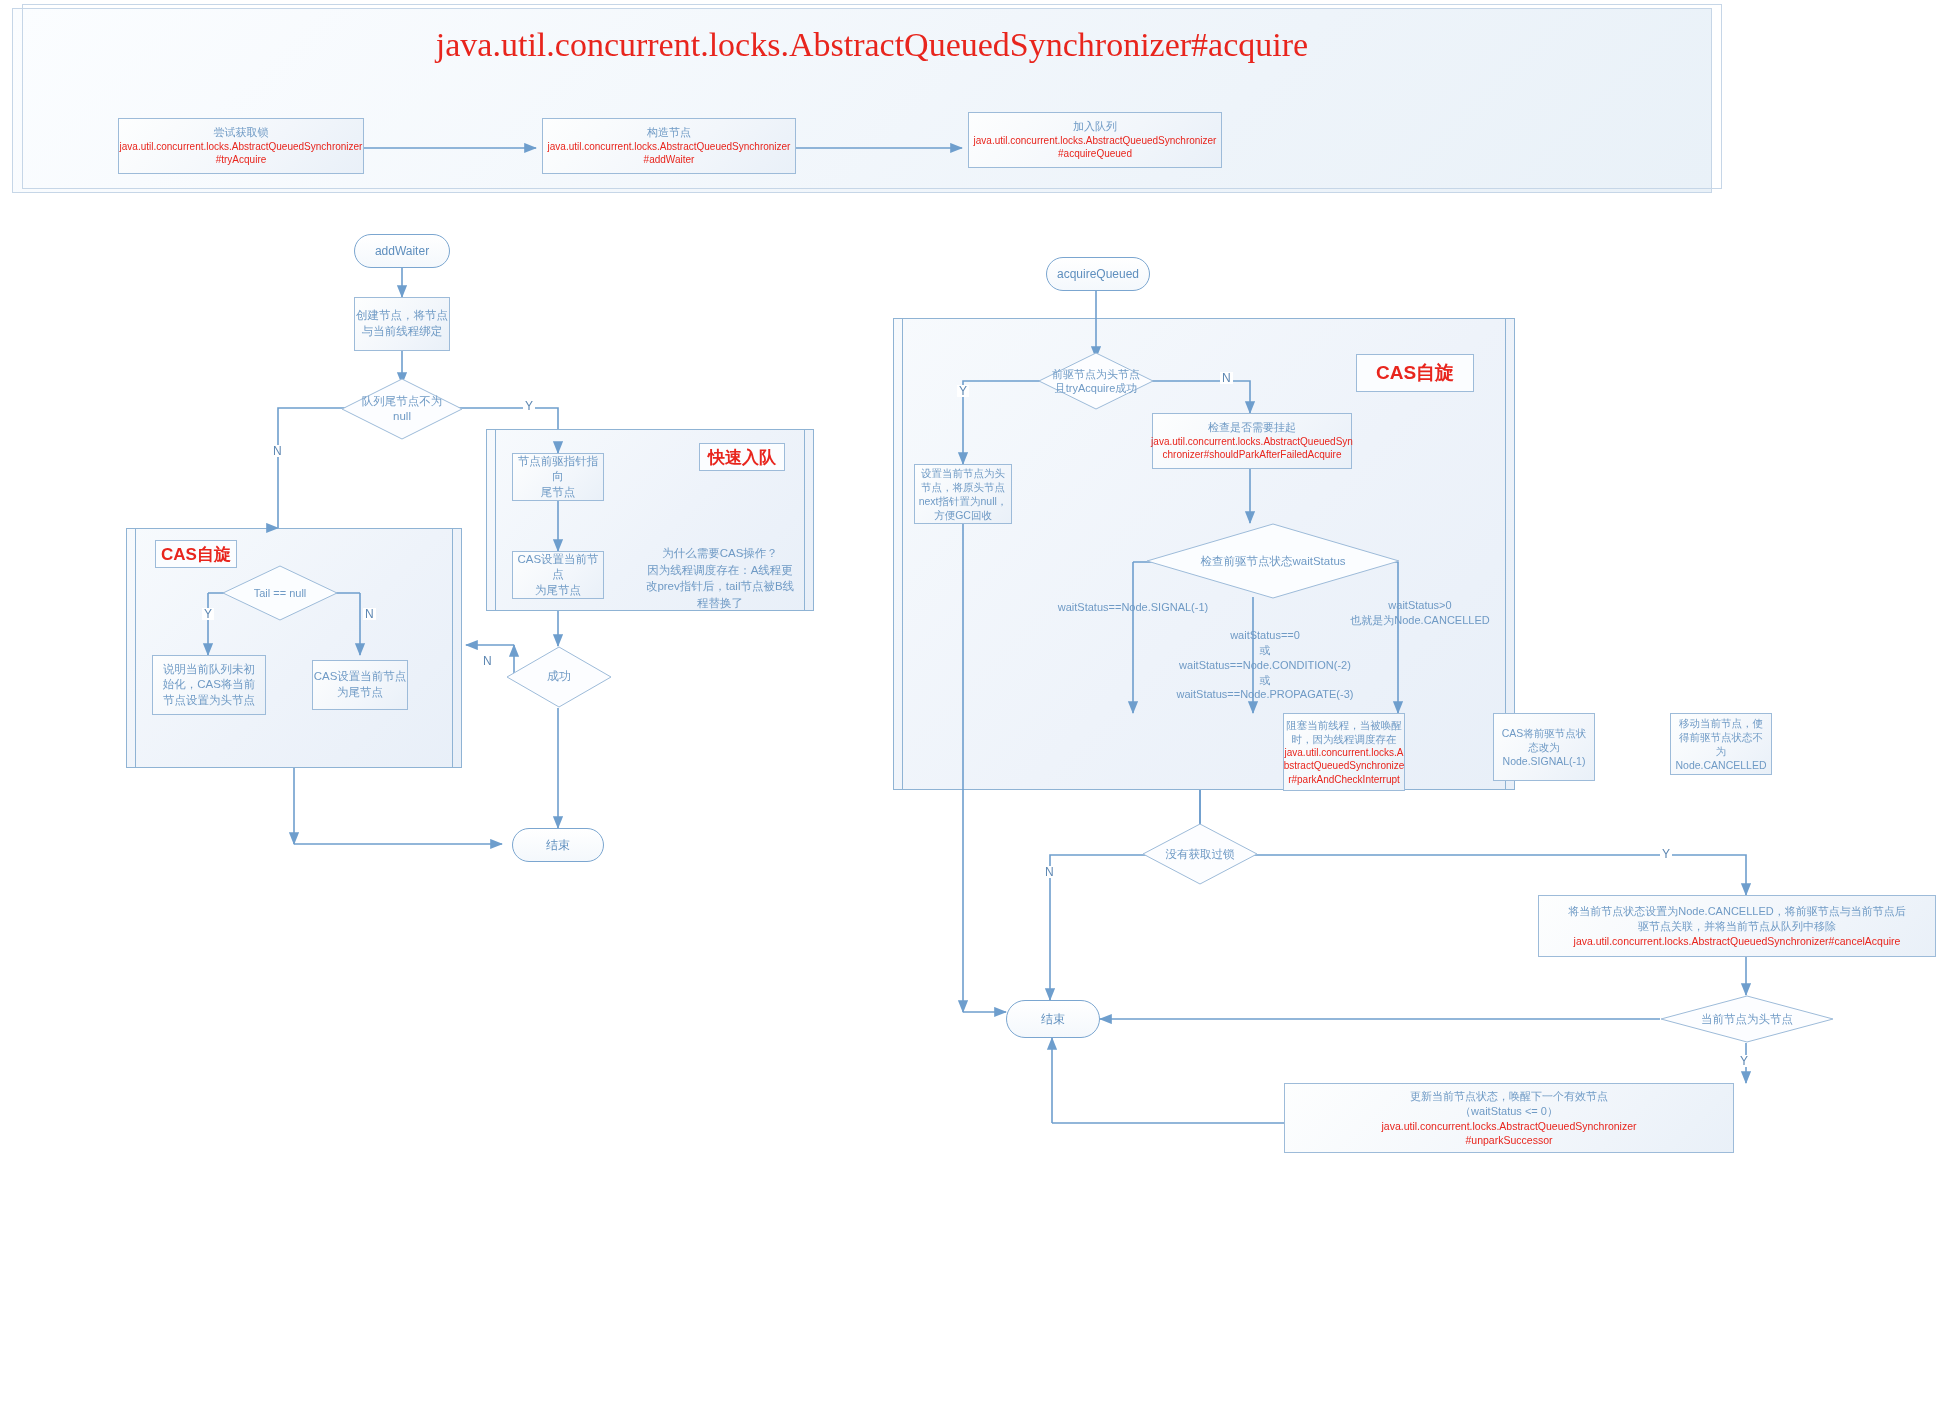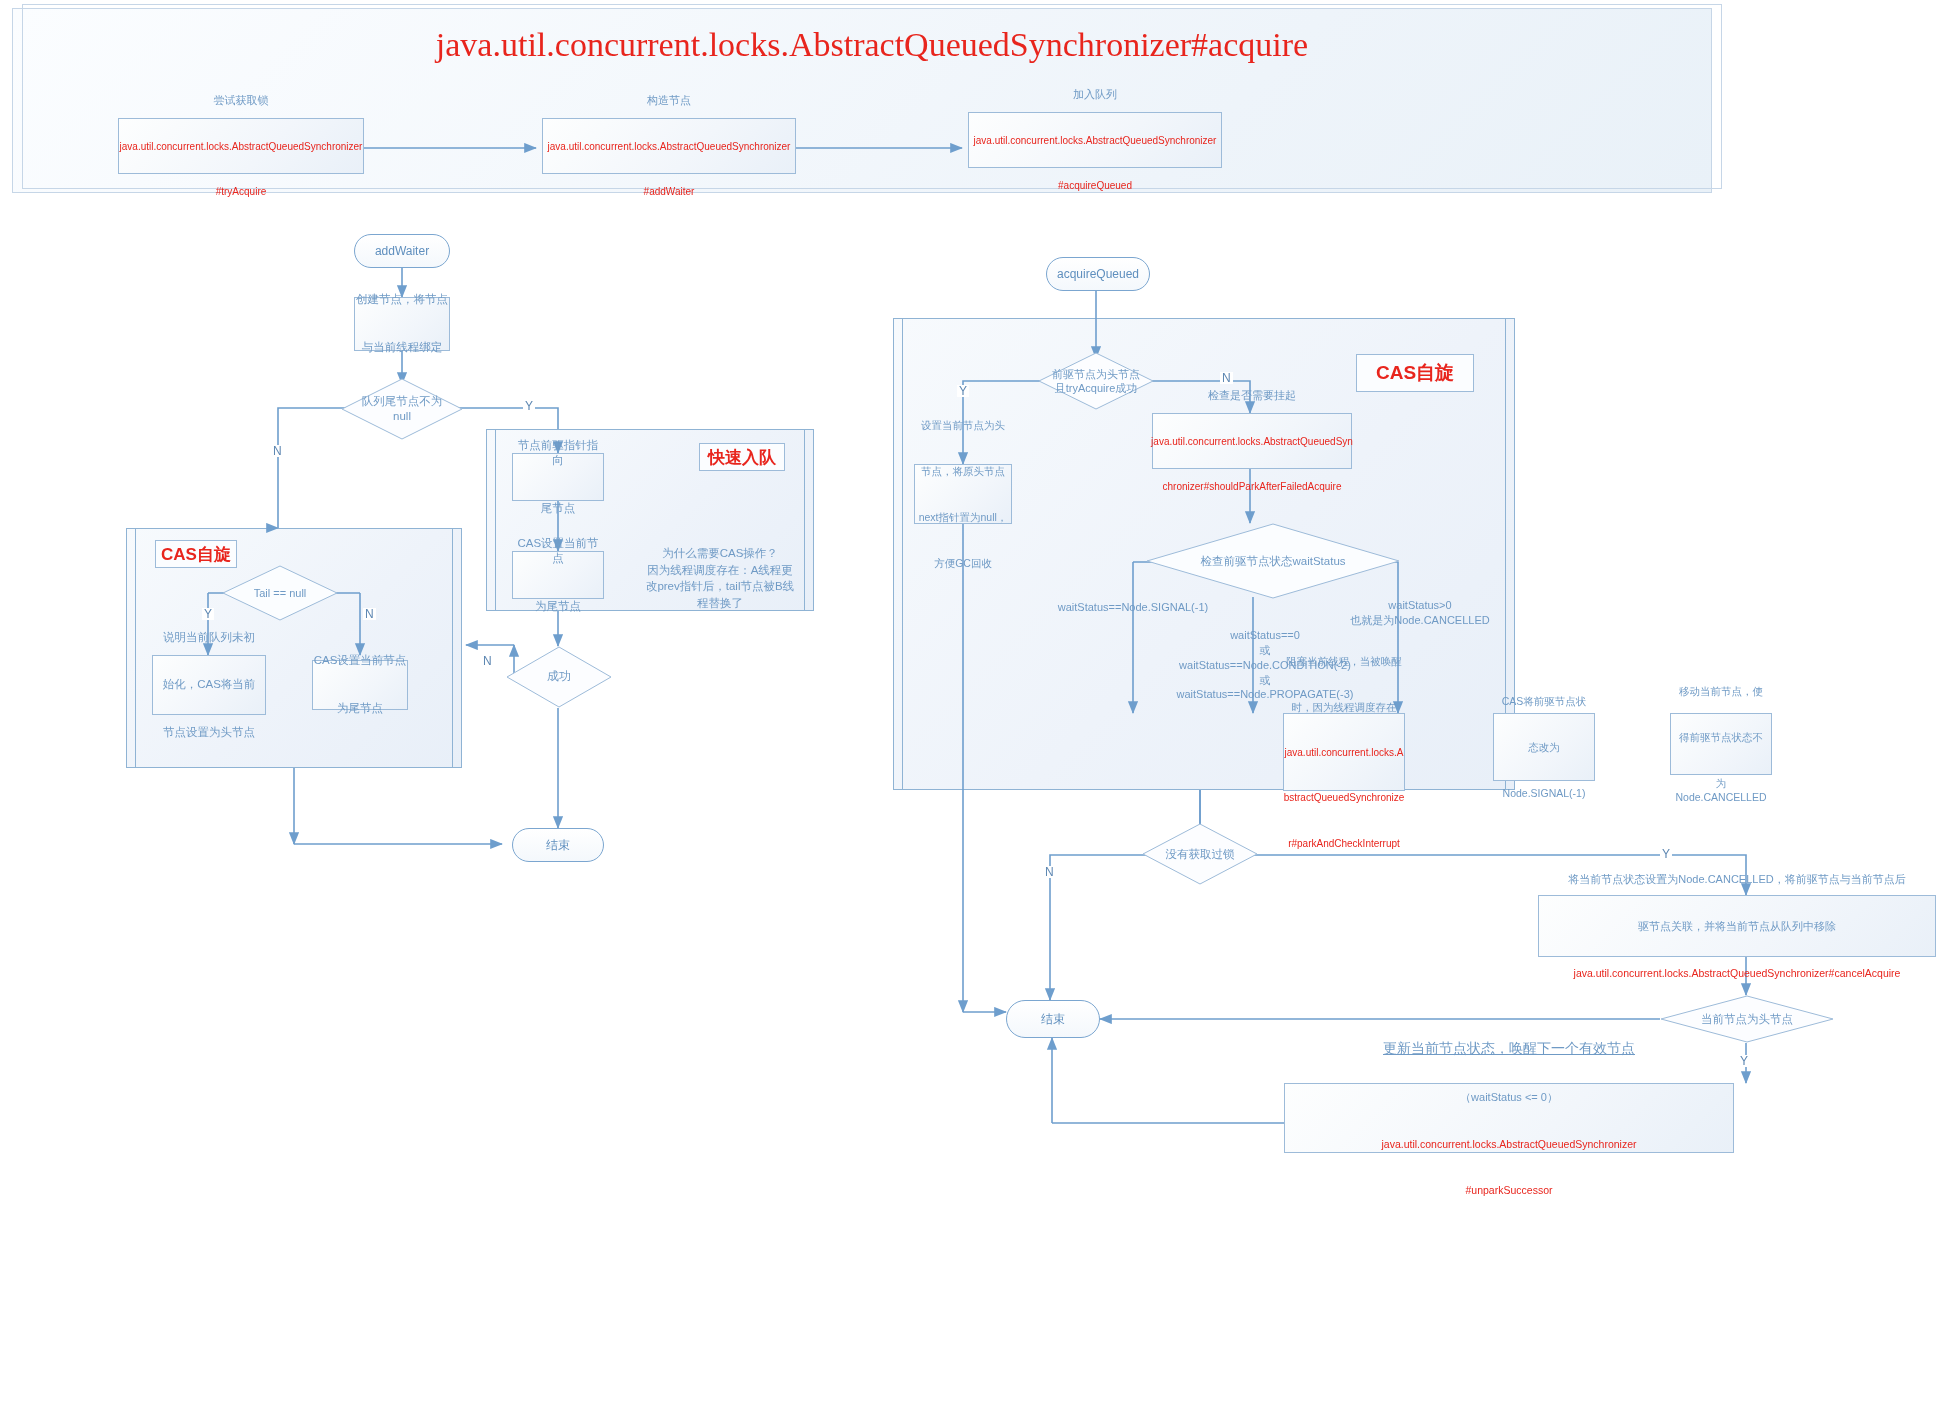--- a/index.html
+++ b/index.html
@@ -9,21 +9,20 @@
     color:#6b93c0;
   }
   
   .abs{position:absolute;box-sizing:border-box;}
   .proc{
     border:1px solid #9dbbd9;
     background:linear-gradient(135deg,#fdfefe 0%,#f2f6fb 60%,#e9f0f8 100%);
     display:flex;align-items:center;justify-content:center;
     text-align:center;line-height:1.35;
     color:#6f9ac5;
-    gap:32px;
   }
   .term{
     border:1px solid #7ba6d0;border-radius:26px;
     background:linear-gradient(180deg,#ffffff 0%,#f4f8fc 100%);
     display:flex;align-items:center;justify-content:center;
     text-align:center;color:#5f8fbe;
   }
   .dia{display:flex;align-items:center;justify-content:center;}
   .dia svg{position:absolute;left:0;top:0;}
   .dia .dtxt{position:relative;text-align:center;line-height:1.3;color:#6f9ac5;padding:0 6px;}
@@ -365,21 +364,21 @@
   <svg width="174" height="48">
       <polygon points="87,1 173,24 87,47 1,24" fill="#fcfdff" stroke="#9dbbd9" stroke-width="1"></polygon>
     </svg>
   <div class="dtxt" style="font-size:11.5px;text-align:right;">
     <span>当前节点为头节点</span>
   </div>
 </div>
 <div class="abs lbl" style="left:1738px;top:1055px;">Y</div>
 
 <div class="abs proc" style="left:1284px;top:1083px;width:450px;height:70px;flex-direction:column;font-size:11px;">
-  <div style="font-size:14px;text-decoration:underline;">更新当前节点状态，唤醒下一个有效节点</div>
+  <div style="font-size:11px;">更新当前节点状态，唤醒下一个有效节点</div>
   <div style="font-size:11px;">（waitStatus &lt;= 0）</div>
   <div class="red" style="font-size:10.5px;">java.util.concurrent.locks.AbstractQueuedSynchronizer</div>
   <div class="red" style="font-size:10.5px;">#unparkSuccessor</div>
 </div>
 
 <div class="abs term" style="left:1006px;top:1000px;width:94px;height:38px;font-size:12px;">
   <span>结束</span>
 </div>
 
 </body></html>

